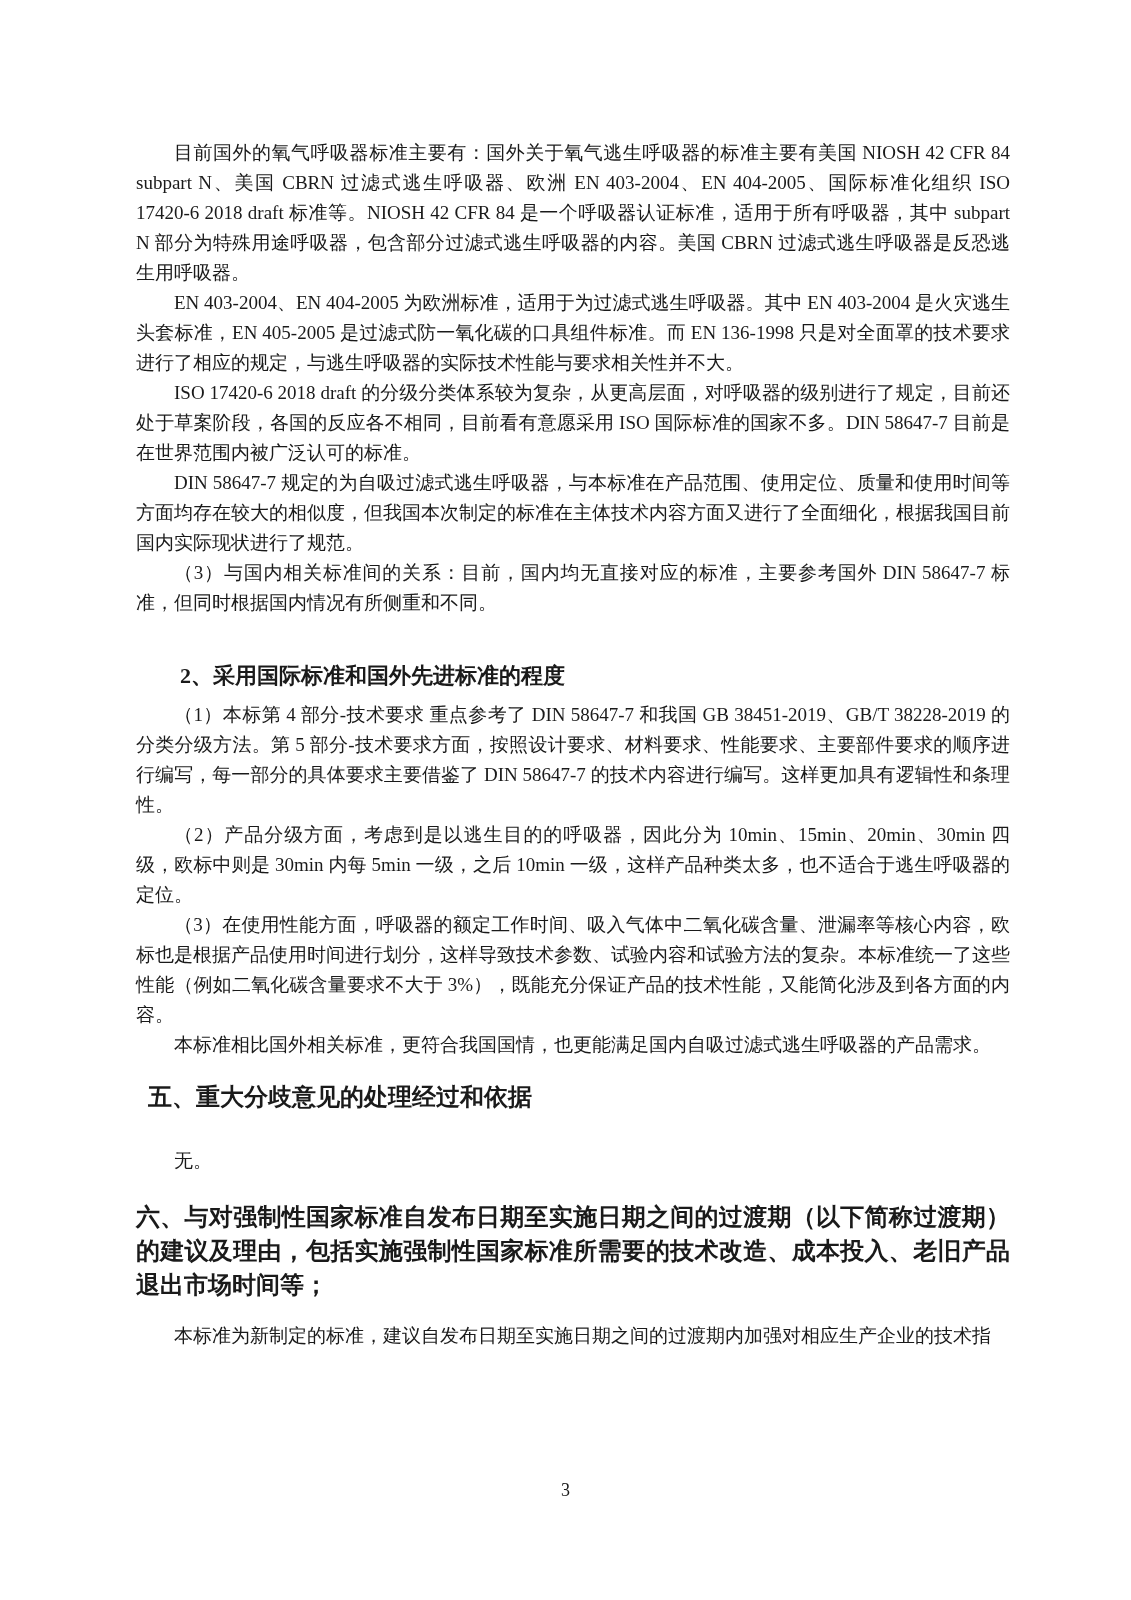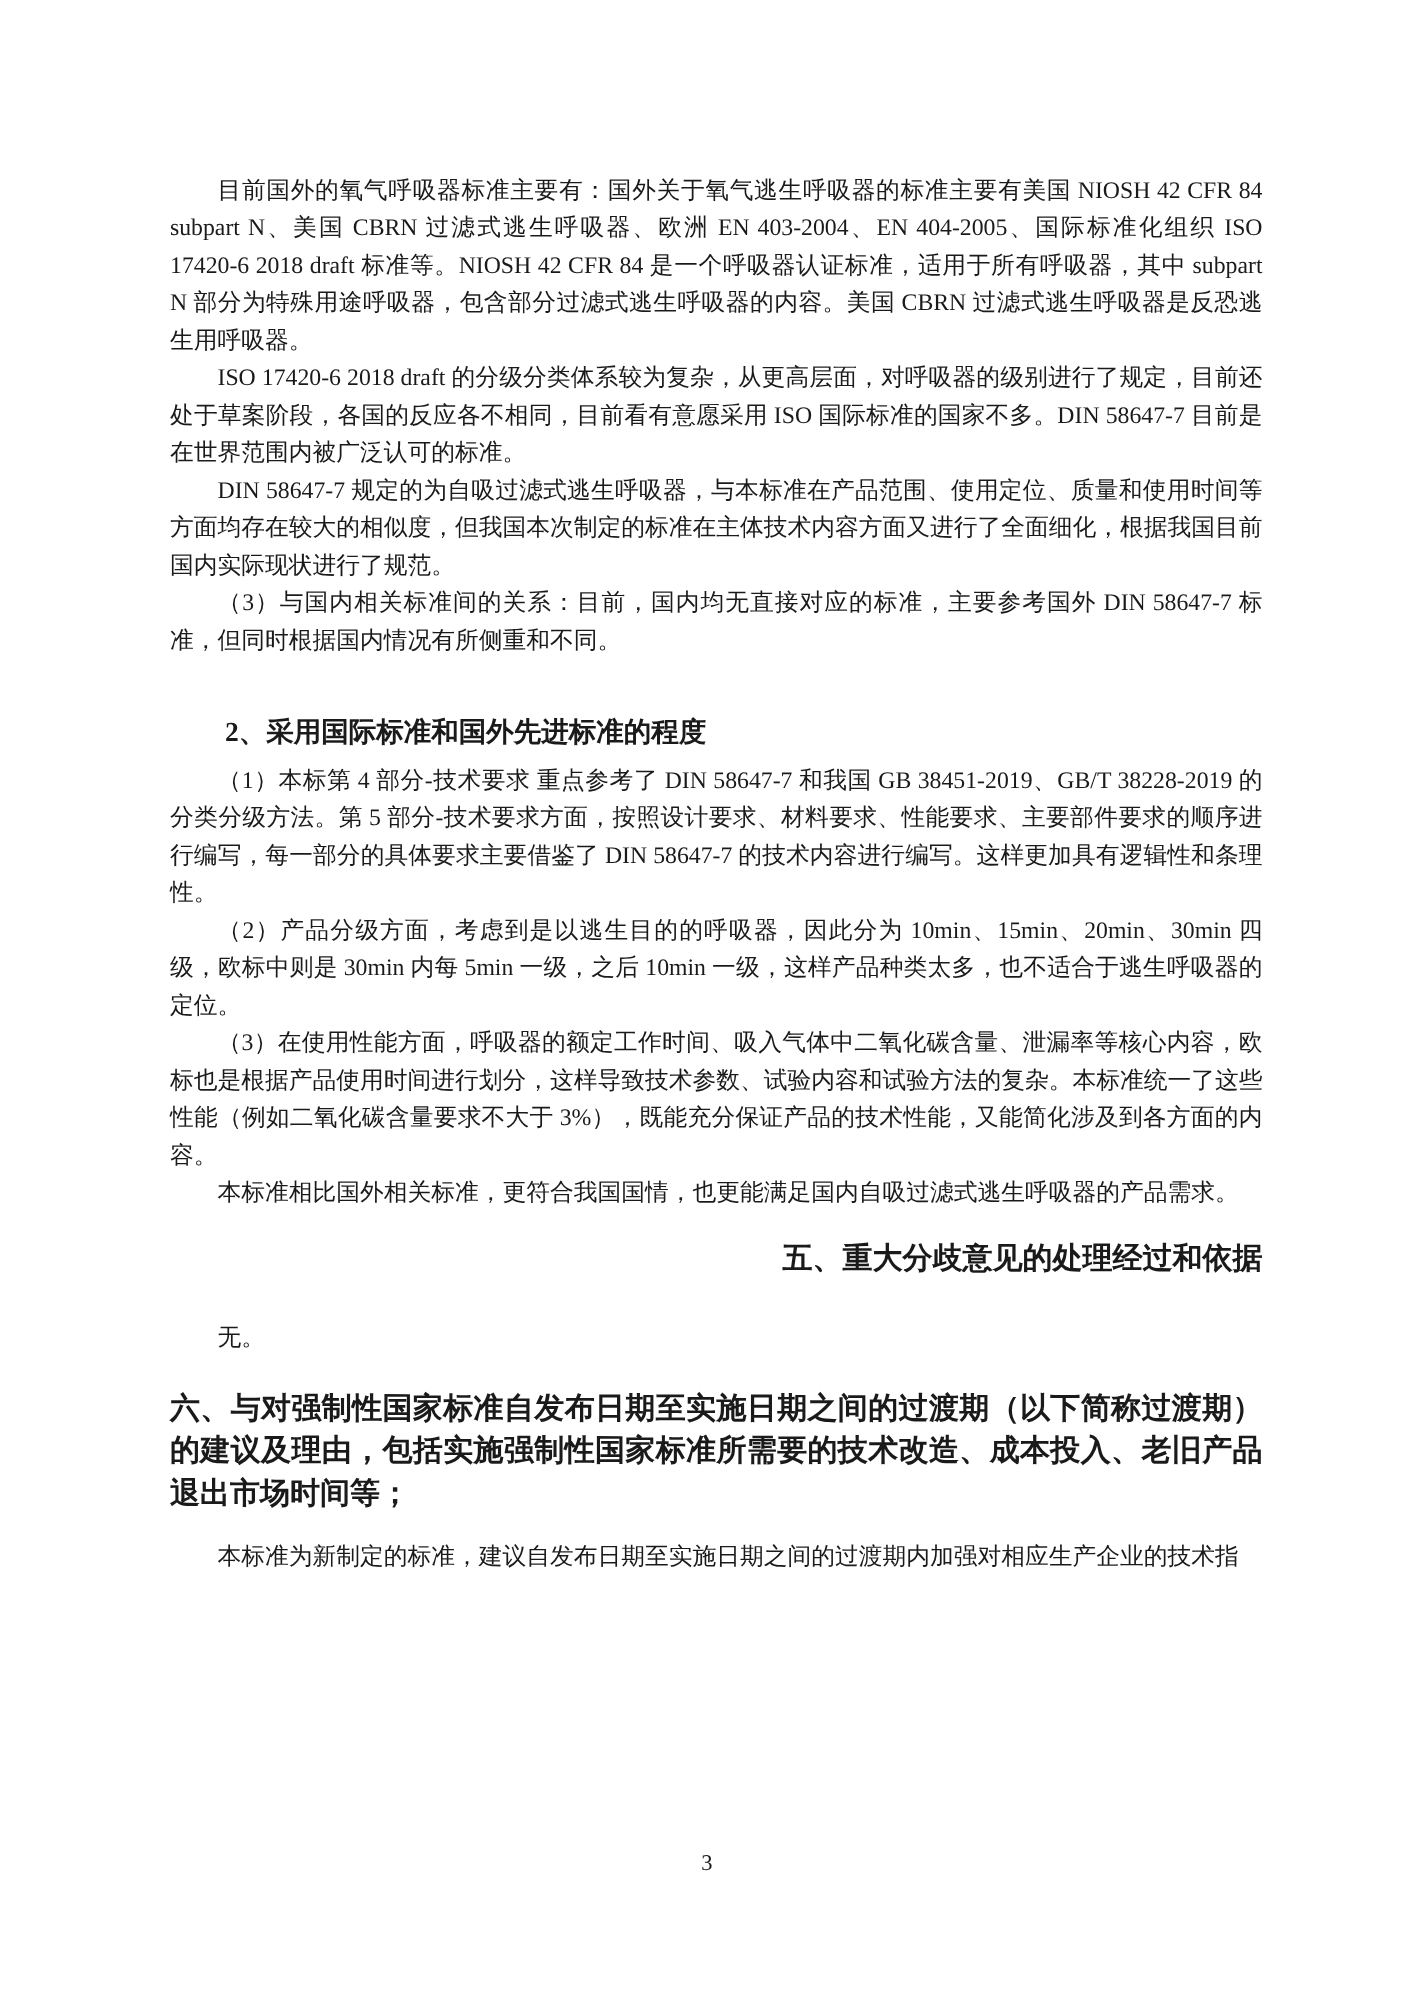--- a/index.html
+++ b/index.html
@@ -29,26 +29,26 @@
   }
   .h-sub {
     margin: 40px 0 6px 0;
     font-family: Liberation Serif, serif;
     font-weight: 700;
     font-size: 22px;
     line-height: 36px;
     text-indent: 2em;
   }
   .h-major {
-    margin: 19px 0 0 0;
+    margin: 19px 0 0 12px;
     font-family: "Liberation Sans", "DejaVu Sans", sans-serif;
     font-weight: 700;
     font-size: 24px;
     line-height: 36px;
-    text-align: right;
+    text-align: left;
   }
   .h-major-multi {
     margin: 24px 0 0 0;
     font-family: Liberation Serif, serif;
     font-weight: 700;
     font-size: 24px;
     line-height: 34px;
     text-align: justify;
   }
   .para-none { margin-top: 31px; }
@@ -64,20 +64,21 @@
     line-height: 24px;
     color: #1a1a1a;
   }
 </style>
 </head>
 <body>
 
 <div class="page">
   <div class="content">
     <p class="para">目前国外的氧气呼吸器标准主要有：国外关于氧气逃生呼吸器的标准主要有美国 NIOSH 42 CFR 84 subpart N、美国 CBRN 过滤式逃生呼吸器、欧洲 EN 403-2004、EN 404-2005、国际标准化组织 ISO 17420-6 2018 draft 标准等。NIOSH 42 CFR 84 是一个呼吸器认证标准，适用于所有呼吸器，其中 subpart N 部分为特殊用途呼吸器，包含部分过滤式逃生呼吸器的内容。美国 CBRN 过滤式逃生呼吸器是反恐逃生用呼吸器。</p>
+    <p class="para">EN 403-2004、EN 404-2005 为欧洲标准，适用于为过滤式逃生呼吸器。其中 EN 403-2004 是火灾逃生头套标准，EN 405-2005 是过滤式防一氧化碳的口具组件标准。而 EN 136-1998 只是对全面罩的技术要求进行了相应的规定，与逃生呼吸器的实际技术性能与要求相关性并不大。</p>
     <p class="para">ISO 17420-6 2018 draft 的分级分类体系较为复杂，从更高层面，对呼吸器的级别进行了规定，目前还处于草案阶段，各国的反应各不相同，目前看有意愿采用 ISO 国际标准的国家不多。DIN 58647-7 目前是在世界范围内被广泛认可的标准。</p>
     <p class="para">DIN 58647-7 规定的为自吸过滤式逃生呼吸器，与本标准在产品范围、使用定位、质量和使用时间等方面均存在较大的相似度，但我国本次制定的标准在主体技术内容方面又进行了全面细化，根据我国目前国内实际现状进行了规范。</p>
     <p class="para">（3）与国内相关标准间的关系：目前，国内均无直接对应的标准，主要参考国外 DIN 58647-7 标准，但同时根据国内情况有所侧重和不同。</p>
     <h3 class="h-sub">2、采用国际标准和国外先进标准的程度</h3>
     <p class="para">（1）本标第 4 部分-技术要求 重点参考了 DIN 58647-7 和我国 GB 38451-2019、GB/T 38228-2019 的分类分级方法。第 5 部分-技术要求方面，按照设计要求、材料要求、性能要求、主要部件要求的顺序进行编写，每一部分的具体要求主要借鉴了 DIN 58647-7 的技术内容进行编写。这样更加具有逻辑性和条理性。</p>
     <p class="para">（2）产品分级方面，考虑到是以逃生目的的呼吸器，因此分为 10min、15min、20min、30min 四级，欧标中则是 30min 内每 5min 一级，之后 10min 一级，这样产品种类太多，也不适合于逃生呼吸器的定位。</p>
     <p class="para">（3）在使用性能方面，呼吸器的额定工作时间、吸入气体中二氧化碳含量、泄漏率等核心内容，欧标也是根据产品使用时间进行划分，这样导致技术参数、试验内容和试验方法的复杂。本标准统一了这些性能（例如二氧化碳含量要求不大于 3%），既能充分保证产品的技术性能，又能简化涉及到各方面的内容。</p>
     <p class="para">本标准相比国外相关标准，更符合我国国情，也更能满足国内自吸过滤式逃生呼吸器的产品需求。</p>
     <h2 class="h-major">五、重大分歧意见的处理经过和依据</h2>
     <p class="para para-none">无。</p>

